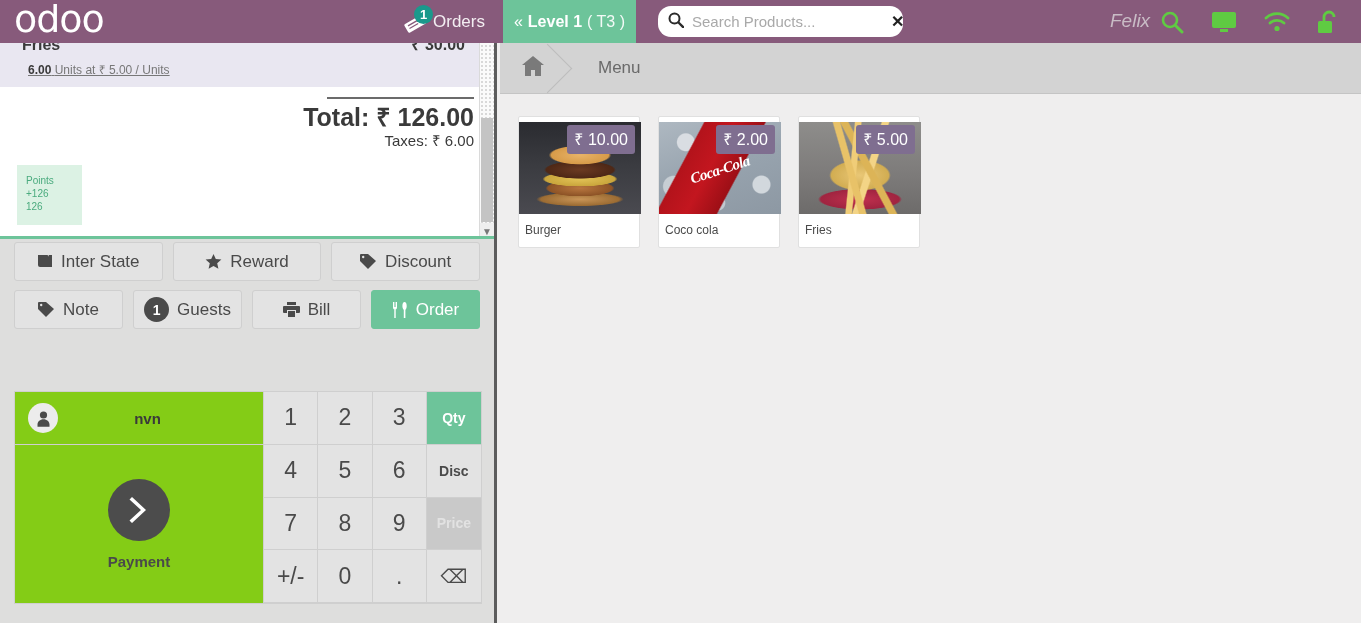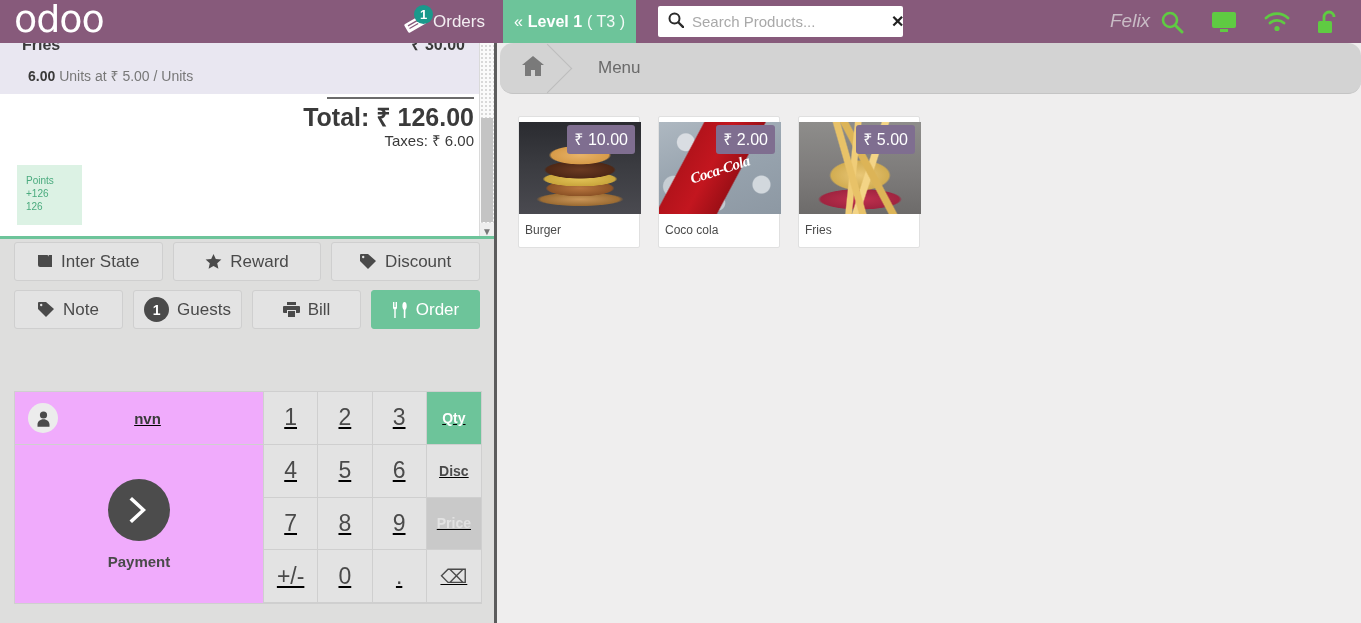--- a/index.html
+++ b/index.html
@@ -49,21 +49,21 @@
     background: #6dc49a;
     color: #ffffff; font-size: 16px;
     display: flex; align-items: center; justify-content: center;
     gap: 5px;
   }
   .level-btn .lv-strong { font-weight: bold; }
   .level-btn .lv-light { font-weight: normal; opacity: .92; }
   .searchbox {
     position: absolute; left: 658px; top: 6px;
     width: 245px; height: 31px;
-    background: #ffffff; border-radius: 2px;
+    background: #ffffff; border-radius: 13px;
     display: flex; align-items: center;
   }
   .searchbox .s-ic { margin: 0 8px 0 10px; color: #2b2b2b; }
   .searchbox input {
     flex: 1; border: none; outline: none;
     font-size: 15px; color: #555;
     font-family: "Liberation Sans", sans-serif;
   }
   .searchbox input::placeholder { color: #a9a9a9; }
   .searchbox .s-clear {
@@ -95,21 +95,21 @@
     overflow: hidden;
   }
   .orderline {
     position: absolute; left: 0; top: 27px;
     width: 479px; padding: 6px 14px 9px 22px;
     background: #e9e7f1;
   }
   .ol-top { display: flex; justify-content: space-between; align-items: baseline; }
   .ol-name { font-size: 16px; color: #3a3a3a; font-weight: bold; }
   .ol-price { font-size: 16px; color: #3a3a3a; font-weight: bold; }
-  .ol-sub { font-size: 14px; color: #777; margin-top: 11px; padding-left: 6px; }
+  .ol-sub { font-size: 12px; color: #777; margin-top: 6px; padding-left: 6px; text-decoration: underline; }
   .ol-sub b { color: #3a3a3a; }
 
   .summary {
     position: absolute; right: 20px; top: 97px;
     text-align: right; width: 260px;
   }
   .summary .rule {
     border-top: 2px solid #6b6b6b;
     width: 147px; margin-left: auto; margin-bottom: 5px;
   }
@@ -163,22 +163,21 @@
     display: flex; align-items: center; justify-content: center;
   }
   .pbtn.wide { height: 37px; }
 
   
   .lowergrid {
     position: absolute; left: 14px; top: 391px;
     width: 468px; height: 213px;
     display: flex;
     border: 1px solid #cfcfcf;
-    background: #f0abfc;
-    text-decoration: underline;
+    background: #84cc16;
   }
   .payside {
     width: 249px; position: relative;
     border-right: 1px solid #cfcfcf;
   }
   .custbtn {
     height: 53px; border-bottom: 1px solid #cfcfcf;
     display: flex; align-items: center; cursor: pointer;
   }
   .avatar {
@@ -218,21 +217,21 @@
 
   
   .rightpane {
     position: absolute; left: 500px; top: 43px;
     width: 861px; height: 580px;
     background: #efeeee;
   }
   .breadcrumb {
     height: 51px; background: #d3d3d3;
     border-bottom: 1px solid #c4c4c4;
-    display: flex; align-items: center; border-radius: 13px;
+    display: flex; align-items: center;
   }
   .crumb {
     height: 51px; display: flex; align-items: center;
     padding: 0 20px 0 22px; position: relative;
     font-size: 17px; color: #6a6a6a; cursor: pointer;
   }
   .crumb::after {
     content: ""; position: absolute; right: -1px; top: 8px;
     width: 34px; height: 34px;
     border-right: 1px solid #bcbcbc; border-top: 1px solid #bcbcbc;

